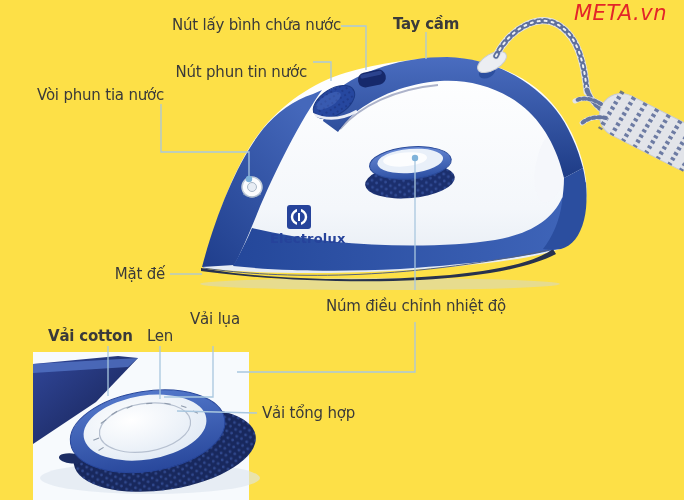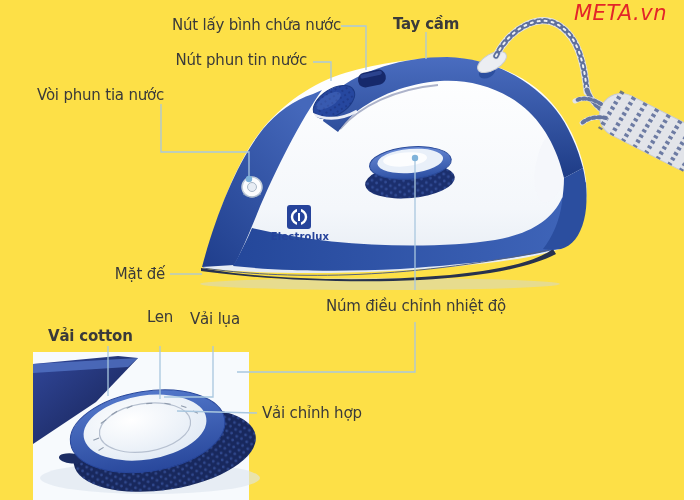--- a/index.html
+++ b/index.html
@@ -7,21 +7,21 @@
          font-family:"DejaVu Sans",sans-serif;}
   .stage svg{position:absolute;left:0;top:0;}
   .callout{position:absolute;font-size:15px;line-height:18px;color:#3a3a3a;
            letter-spacing:-0.2px;white-space:nowrap;}
   .r{text-align:right;}
   .c{text-align:center;}
   .watermark{position:absolute;left:574px;top:1px;width:120px;
              font-style:italic;font-weight:400;font-size:21px;letter-spacing:.5px;
              color:#e32529;}
   .brandtext{position:absolute;left:270px;top:231px;width:60px;text-align:center;
-             font-size:10px;font-weight:700;color:#26439b;letter-spacing:.2px;}
+             font-size:13px;font-weight:700;color:#26439b;letter-spacing:.2px;}
 </style>
 </head>
 <body>
 
 <div class="stage">
 
 <svg width="700" height="500" viewBox="0 0 700 500">
   <defs>
     <linearGradient id="gBody" x1="0" y1="0" x2="0" y2="1">
       <stop offset="0" stop-color="#ffffff"></stop>
@@ -198,25 +198,25 @@
     <path d="M160,346 L160,399"></path>
     <path d="M213,346 L213,397 L164,397"></path>
     <path d="M257,413 L177,411"></path>
   </g>
   <circle cx="249" cy="179" r="3.2" fill="#7fb3da"></circle>
   <circle cx="415" cy="158" r="3.2" fill="#7fb3da"></circle>
 </svg>
 
 <div class="callout r" style="left:165px;top:16px;width:176px;">Nút lấy bình chứa nước</div>
 <div class="callout" style="left:393px;top:15px;font-weight:bold;">Tay cầm</div>
-<div class="callout r" style="left:155px;top:51px;width:152px;text-align:right;">Nút phun tin nước</div>
+<div class="callout r" style="left:155px;top:63px;width:152px;text-align:right;">Nút phun tin nước</div>
 <div class="callout" style="left:37px;top:86px;">Vòi phun tia nước</div>
 <div class="callout r" style="left:85px;top:265px;width:80px;">Mặt đế</div>
 <div class="callout c" style="left:316px;top:297px;width:200px;text-align:center;">Núm điều chỉnh nhiệt độ</div>
 <div class="callout" style="left:48px;top:327px;font-weight:bold;">Vải cotton</div>
-<div class="callout c" style="left:135px;top:308px;width:50px;">Len</div>
+<div class="callout c" style="left:135px;top:327px;width:50px;">Len</div>
 <div class="callout c" style="left:180px;top:310px;width:70px;">Vải lụa</div>
-<div class="callout" style="left:262px;top:404px;">Vải chỉnh hợp</div>
+<div class="callout" style="left:262px;top:404px;">Vải tổng hợp</div>
 
 <div class="watermark">META.vn</div>
 <div class="brandtext">Electrolux</div>
 
 </div>
 
 </body></html>

